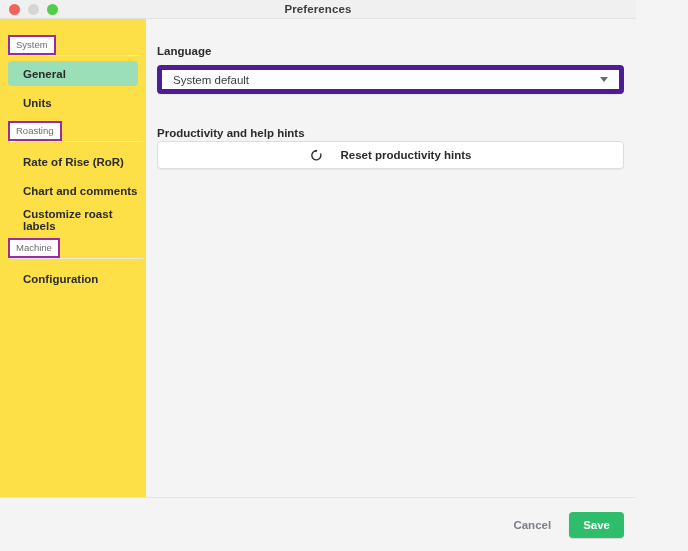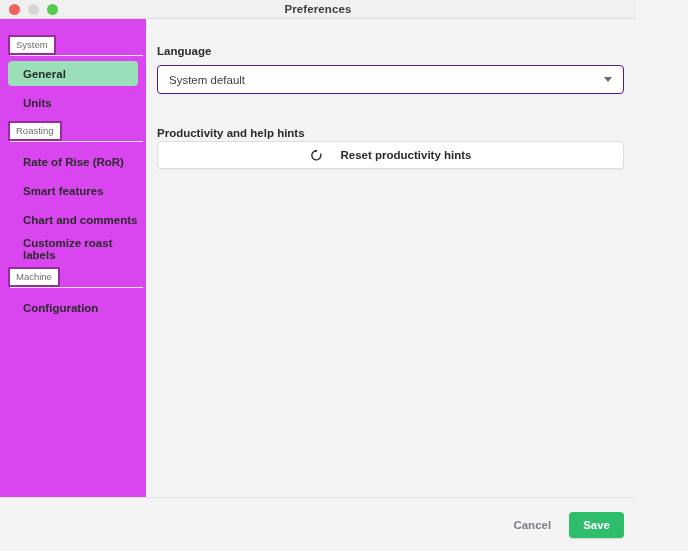--- a/index.html
+++ b/index.html
@@ -43,21 +43,21 @@
   .body-area {
     flex: 1 1 auto;
     display: flex;
     min-height: 0;
     background: #f4f4f4;
   }
   
   .sidebar {
     width: 146px;
     flex: 0 0 146px;
-    background: #d946ef;
+    background: #fde047;
     padding-top: 12px;
     position: relative;
   }
   .section-head {
     position: relative;
     height: 28px;
     display: flex; align-items: center;
     margin-bottom: 2px;
   }
   .section-chip {
@@ -105,21 +105,21 @@
   }
   .field-label {
     font-size: 11.5px;
     font-weight: bold;
     color: #2b2b2b;
     margin-bottom: 8px;
   }
   .select-box {
     height: 29px;
     background: #ffffff;
-    border: 1px solid #4c1d95;
+    border: 5px solid #4c1d95;
     border-radius: 4px;
     display: flex; align-items: center;
     padding: 0 9px 0 11px;
     box-shadow: 0 1px 1px rgba(0,0,0,.04);
   }
   .select-value {
     flex: 1 1 auto;
     font-size: 11.5px;
     color: #3b3b3b;
   }
@@ -217,23 +217,20 @@
       <div class="nav-item">
         <span>Units</span>
       </div>
 
       <div class="section-head">
         <span class="section-rule"></span>
         <span class="section-chip">Roasting</span>
       </div>
       <div class="nav-item">
         <span>Rate of Rise (RoR)</span>
-      </div>
-      <div class="nav-item">
-        <span>Smart features</span>
       </div>
       <div class="nav-item">
         <span>Chart and comments</span>
       </div>
       <div class="nav-item">
         <span>Customize roast labels</span>
       </div>
 
       <div class="section-head">
         <span class="section-rule"></span>

